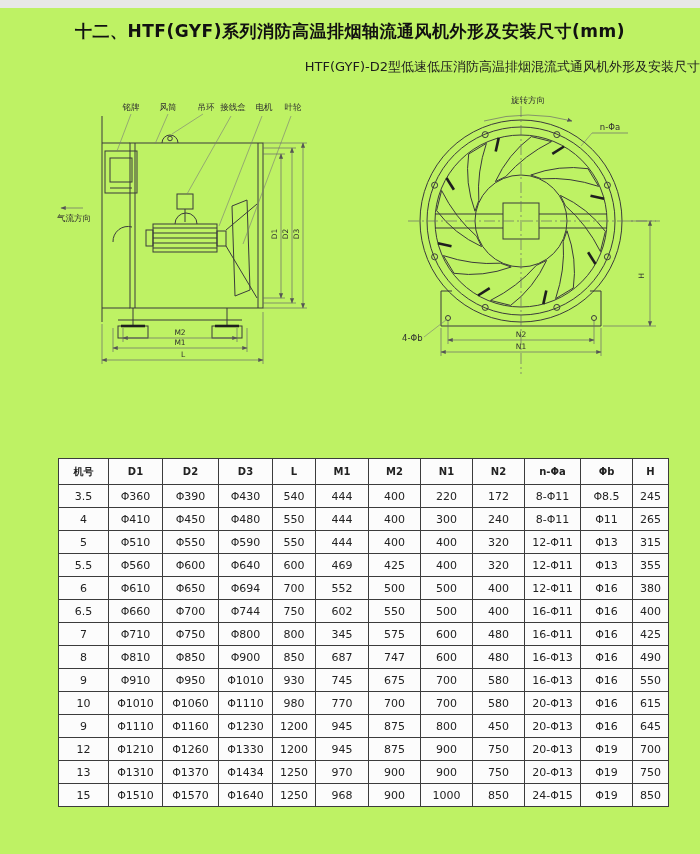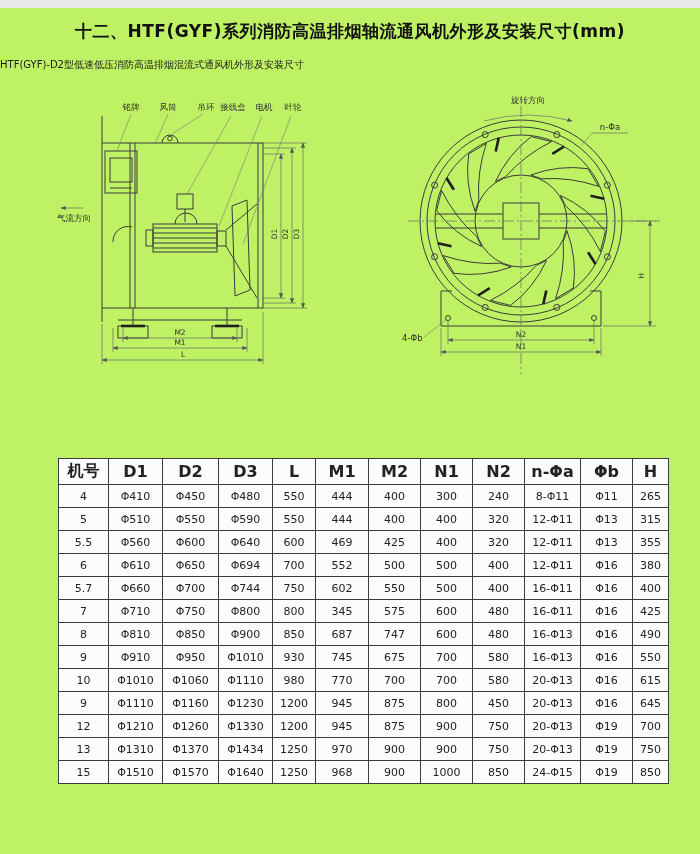--- a/index.html
+++ b/index.html
@@ -1,35 +1,35 @@
 <!DOCTYPE html>
 <html><head>
 <meta charset="utf-8">
 <style>
   html,body{margin:0;padding:0;background:#e8e8e8;}
   .page{position:relative;width:700px;height:854px;background:#bef264;
         font-family:"DejaVu Sans","Liberation Sans",sans-serif;color:#1a1a1a;overflow:hidden;margin:8px auto;}
   .title{position:absolute;top:12px;left:0;width:100%;text-align:center;
          font-size:17px;font-weight:bold;letter-spacing:.5px;color:#111;}
-  .subtitle{position:absolute;top:50px;left:0;width:100%;text-align:left;
-            font-size:10px;color:#1c1c1c;}
+  .subtitle{position:absolute;top:50px;left:0;width:100%;text-align:right;
+            font-size:13px;color:#1c1c1c;}
   svg.art{position:absolute;overflow:visible;}
   .ln line,.ln rect,.ln circle,.ln path{stroke:#3b3b3b;fill:none;stroke-width:1;}
   .dim line,.dim path{stroke:#6b6b6b;fill:none;stroke-width:.7;}
   .ldr{stroke:#787878 !important;stroke-width:.6 !important;fill:none;}
   .thick{stroke:#1e1e1e !important;stroke-width:2.6 !important;fill:none;}
   .dash{stroke-dasharray:11 3 2 3;}
   svg text{fill:#2f2f2f;font-size:8px;font-family:"DejaVu Sans",sans-serif;stroke:none;}
   svg text.big{font-size:8.5px;}
   svg text.dimtxt{font-size:7.5px;}
   table.spec{position:absolute;left:58px;top:450px;width:610px;border-collapse:collapse;
              table-layout:fixed;background:#fcfcfc;}
   table.spec th,table.spec td{border:1px solid #3c3c3c;text-align:center;vertical-align:middle;
              font-size:11px;color:#222;padding:0;height:22px;overflow:hidden;white-space:nowrap;}
-  table.spec th{height:25px;font-weight:bold;font-size:16px;}
+  table.spec th{height:25px;font-weight:bold;font-size:10px;}
   table.spec{border:1.5px solid #333;}
 </style>
 </head>
 <body>
 
 <div class="page">
 
   <div class="title">十二、HTF(GYF)系列消防高温排烟轴流通风机外形及安装尺寸(mm)</div>
   <div class="subtitle">HTF(GYF)-D2型低速低压消防高温排烟混流式通风机外形及安装尺寸</div>
 
@@ -239,20 +239,34 @@
         <th>M2</th>
         <th>N1</th>
         <th>N2</th>
         <th>n-Φa</th>
         <th>Φb</th>
         <th>H</th>
       </tr>
     </thead>
     <tbody>
         <tr>
+          <td>3.5</td>
+          <td>Φ360</td>
+          <td>Φ390</td>
+          <td>Φ430</td>
+          <td>540</td>
+          <td>444</td>
+          <td>400</td>
+          <td>220</td>
+          <td>172</td>
+          <td>8-Φ11</td>
+          <td>Φ8.5</td>
+          <td>245</td>
+        </tr>
+        <tr>
           <td>4</td>
           <td>Φ410</td>
           <td>Φ450</td>
           <td>Φ480</td>
           <td>550</td>
           <td>444</td>
           <td>400</td>
           <td>300</td>
           <td>240</td>
           <td>8-Φ11</td>
@@ -295,21 +309,21 @@
           <td>700</td>
           <td>552</td>
           <td>500</td>
           <td>500</td>
           <td>400</td>
           <td>12-Φ11</td>
           <td>Φ16</td>
           <td>380</td>
         </tr>
         <tr>
-          <td>5.7</td>
+          <td>6.5</td>
           <td>Φ660</td>
           <td>Φ700</td>
           <td>Φ744</td>
           <td>750</td>
           <td>602</td>
           <td>550</td>
           <td>500</td>
           <td>400</td>
           <td>16-Φ11</td>
           <td>Φ16</td>

